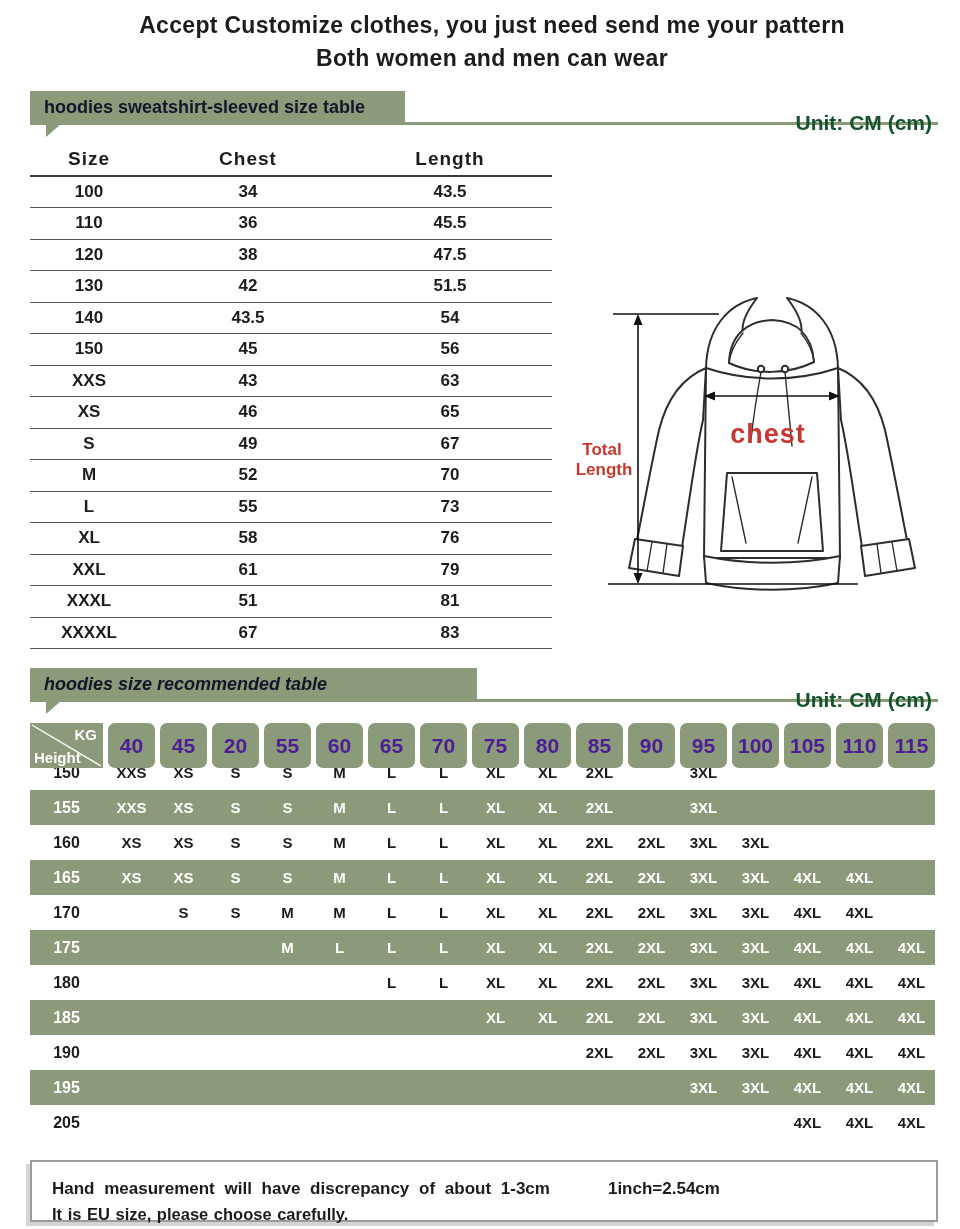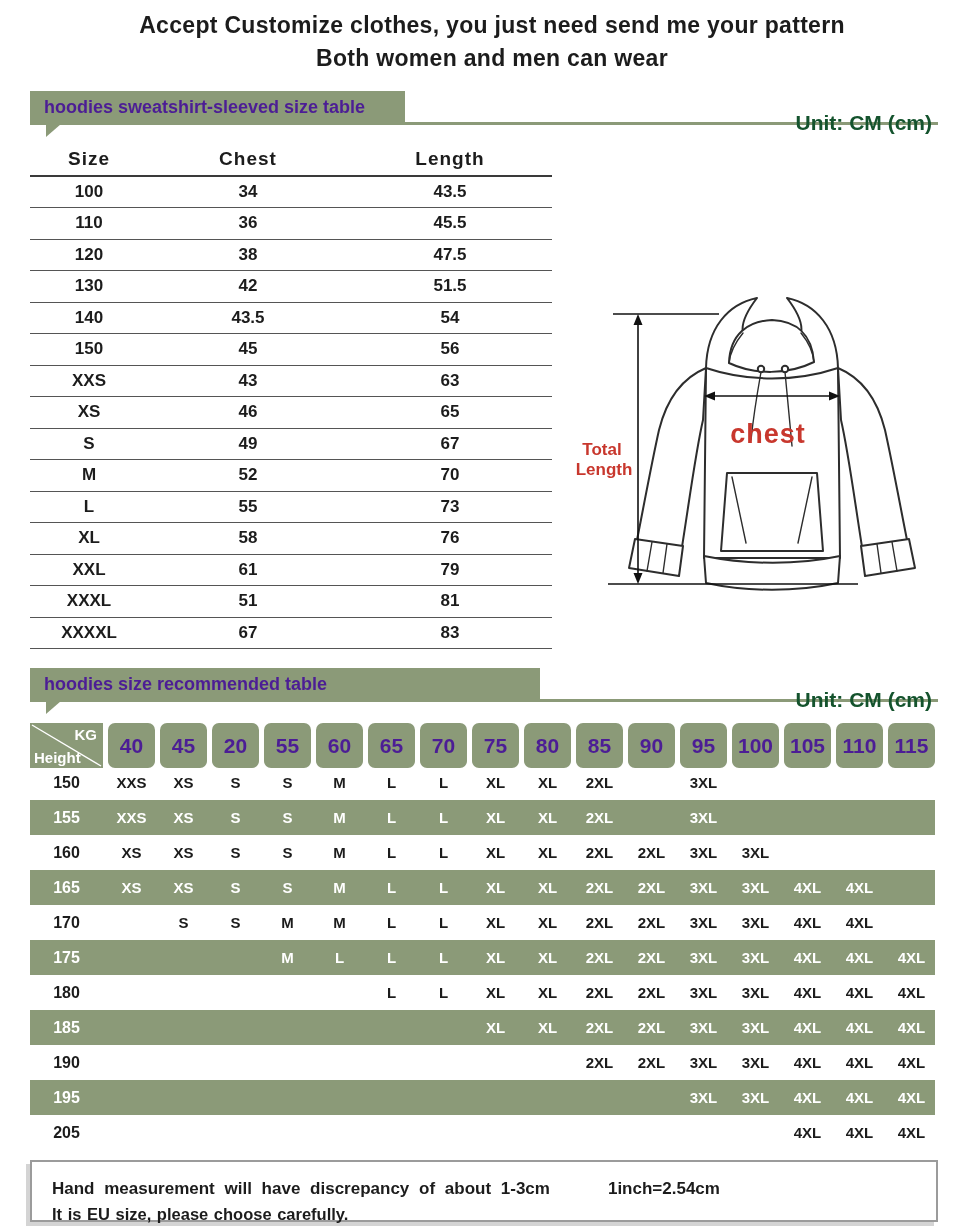--- a/index.html
+++ b/index.html
@@ -8,46 +8,46 @@
   .page { position:relative; width:960px; height:1229px; background:#fff; overflow:hidden; }
 
   
   .title { position:absolute; top:9px; left:0; width:100%; text-align:center;
            font-size:23px; line-height:33px; letter-spacing:.3px;padding-left:24px; }
 
   
   .banner { position:absolute; left:30px; width:908px; height:33px; }
   .banner .line { position:absolute; left:0; bottom:-1px; width:100%; height:3px; background:var(--green); }
   .banner .box { position:absolute; left:0; top:0; height:33px; background:var(--green);
-                 color:#4c1d95; font-size:18px; line-height:33px; padding-left:14px; }
+                 color:#0f172a; font-size:18px; line-height:33px; padding-left:14px; }
   .banner .tail { position:absolute; left:16px; top:100%; width:0; height:0;
                   border-top:13px solid var(--green); border-right:15px solid transparent; }
   .banner .unit { position:absolute; right:6px; top:16px; font-size:21px; line-height:31px; color:#14532d; }
   #banner1 { top:91px; } #banner1 .box { width:375px; }
-  #banner2 { top:668px; } #banner2 .box { width:510px; }
+  #banner2 { top:668px; } #banner2 .box { width:447px;font-style:italic; }
 
   
   .size-table { position:absolute; left:30px; top:142px; width:522px; border-collapse:collapse; }
   .size-table th { font-size:19px; letter-spacing:1px; height:34px; border-bottom:2px solid #3a3a3a; text-align:center; }
   .size-table td { font-size:17px; height:31.5px; border-bottom:1.6px solid #555; text-align:center; }
 
   
   .figure { position:absolute; left:556px; top:268px; width:402px; height:346px; }
   .figure svg { width:100%; height:100%; }
   .ln { stroke:#2d2d2d; stroke-width:2; fill:none; stroke-linejoin:round; stroke-linecap:round; }
   .thin { stroke-width:1.4; }
   .f { fill:#fff; }
   .dim { stroke:#111; stroke-width:1.6; }
   .redtxt { fill:var(--red); font:bold 17px "Liberation Sans",sans-serif; }
   .redbig { fill:var(--red); font:bold 27px "Liberation Sans",sans-serif; letter-spacing:1px; }
 
   
   .matrix { position:absolute; left:30px; top:723px; width:905px; }
   .m-row { display:grid; grid-template-columns:73px repeat(16, 1fr); column-gap:5px; align-items:center; }
-  .m-head { height:30px; margin-bottom:12px; }
+  .m-head { height:30px; margin-bottom:2px; }
   .m-corner { position:relative; background:var(--green); height:45px; }
   .m-corner svg { position:absolute; inset:0; width:100%; height:100%; }
   .m-corner .kg { position:absolute; top:3px; right:6px; color:#fff; font-size:15px; }
   .m-corner .hgt { position:absolute; bottom:2px; left:4px; color:#fff; font-size:15px; }
   .m-hcell { background:var(--green); color:#4c1d95; height:45px; line-height:45px; text-align:center; font-size:21px;border-radius:7px; }
   .m-body { height:35px; font-size:15px; text-align:center; }
   .m-body.green { background:var(--green); color:#fff; }
   .m-height { font-size:16px; }
 
   

